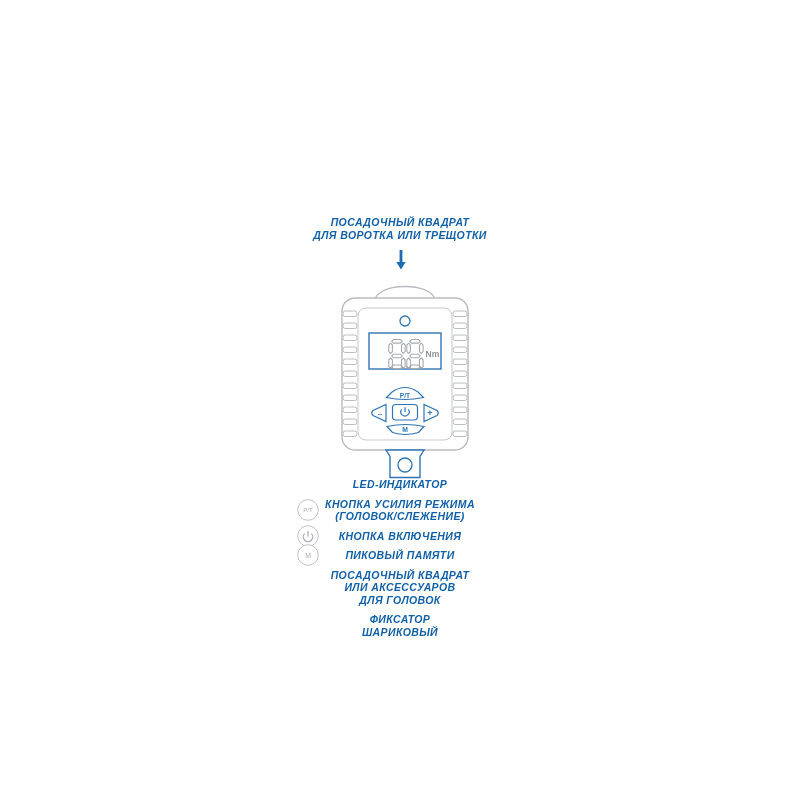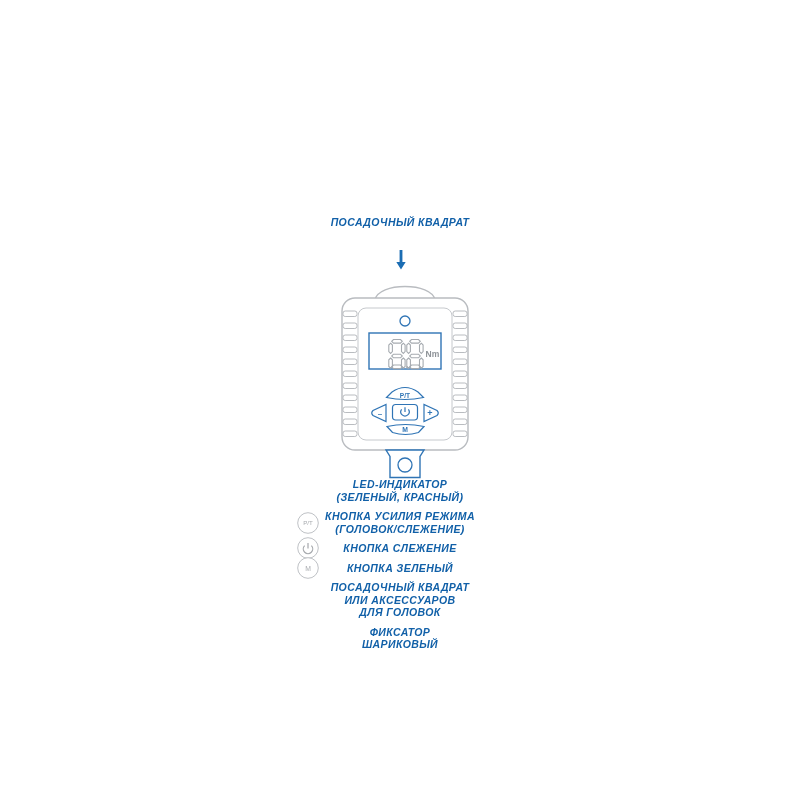--- a/index.html
+++ b/index.html
@@ -87,20 +87,21 @@
     height: 24px;
   }
 </style>
 </head>
 <body>
 
 <div id="page">
 
   <div class="top-callout">
     <span class="ln">ПОСАДОЧНЫЙ КВАДРАТ</span>
+    <span class="ln">ДЛЯ ВОРОТКА ИЛИ ТРЕЩОТКИ</span>
   </div>
 
   <svg class="down-arrow" width="12" height="24" viewBox="0 0 12 24">
     <path d="M4.3 0 H7.7 V14.5 H11.6 L6 23.5 L0.4 14.5 H4.3 Z" fill="#1b6db3"></path>
   </svg>
 
   <svg class="device" width="150" height="205" viewBox="0 0 150 205">
 
     <path d="M45 24 C48 6, 102 6, 105 24" fill="#ffffff" stroke="#b9bcc0" stroke-width="1.3"></path>
 
@@ -183,21 +184,20 @@
 
     <path d="M56 174 h38 l-4 6.5 v21 h-30 v-21 z" fill="#ffffff" stroke="#2f74b5" stroke-width="1.4"></path>
     <circle cx="75" cy="189" r="7" fill="#ffffff" stroke="#2f74b5" stroke-width="1.3"></circle>
   </svg>
 
   <div class="legend">
 
     <div class="legend-row">
       <div class="legend-text">
         <span class="ln">LED-ИНДИКАТОР</span>
-        <span class="ln">(ЗЕЛЕНЫЙ, КРАСНЫЙ)</span>
       </div>
     </div>
 
 
     <div class="legend-row">
       <svg class="legend-icon" width="24" height="24" viewBox="0 0 24 24">
         <circle cx="12" cy="12" r="10.3" fill="#ffffff" stroke="#bfc2c6" stroke-width="1"></circle>
         <text x="12" y="14.3" text-anchor="middle" font-family="Liberation Sans, sans-serif" font-size="6.2" fill="#a8abaf">P/T</text>
       </svg>
       <div class="legend-text">
@@ -208,32 +208,32 @@
 
     <div class="legend-row">
       <svg class="legend-icon" width="24" height="24" viewBox="0 0 24 24">
         <circle cx="12" cy="12" r="10.3" fill="#ffffff" stroke="#bfc2c6" stroke-width="1"></circle>
         <g stroke="#a8abaf" stroke-width="1.25" fill="none">
           <path d="M8.6 9.6 a4.7 4.7 0 1 0 6.8 0"></path>
           <line x1="12" y1="7" x2="12" y2="12.6"></line>
         </g>
       </svg>
       <div class="legend-text">
-        <span class="ln">КНОПКА СЛЕЖЕНИЕ</span>
+        <span class="ln">КНОПКА ВКЛЮЧЕНИЯ</span>
       </div>
     </div>
 
 
     <div class="legend-row">
       <svg class="legend-icon" width="24" height="24" viewBox="0 0 24 24">
         <circle cx="12" cy="12" r="10.3" fill="#ffffff" stroke="#bfc2c6" stroke-width="1"></circle>
         <text x="12" y="14.5" text-anchor="middle" font-family="Liberation Sans, sans-serif" font-size="6.8" fill="#a8abaf">M</text>
       </svg>
       <div class="legend-text">
-        <span class="ln">КНОПКА ЗЕЛЕНЫЙ</span>
+        <span class="ln">ПИКОВЫЙ ПАМЯТИ</span>
       </div>
     </div>
 
     <div class="legend-row">
       <div class="legend-text">
         <span class="ln">ПОСАДОЧНЫЙ КВАДРАТ</span>
         <span class="ln">ИЛИ АКСЕССУАРОВ</span>
         <span class="ln">ДЛЯ ГОЛОВОК</span>
       </div>
     </div>

